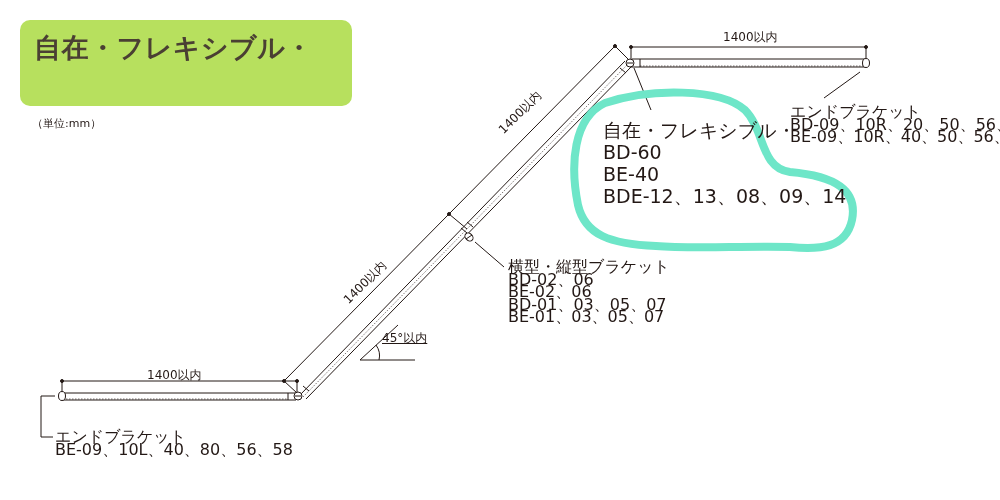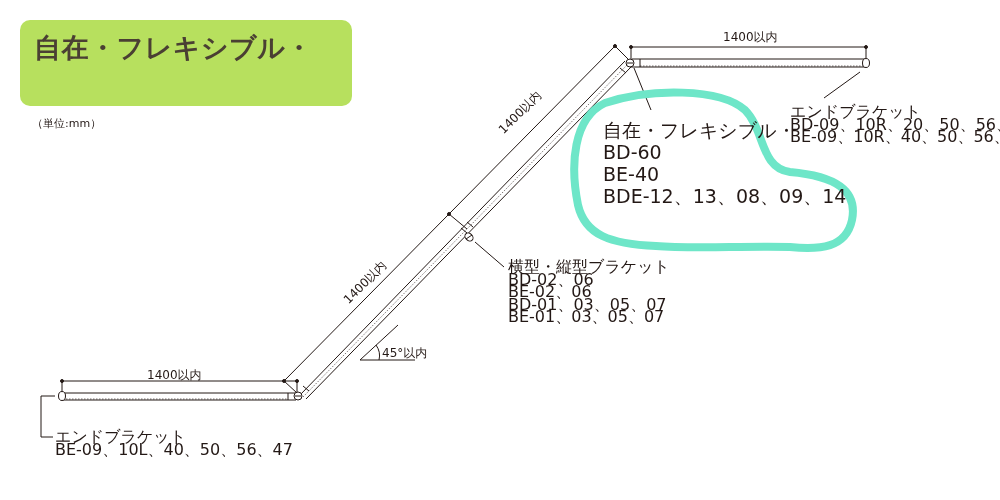--- a/index.html
+++ b/index.html
@@ -116,21 +116,21 @@
     </g>
   </g>
 
   <path d="M 605 103 C 650 88, 720 88, 745 110 C 765 130, 760 168, 790 172 C 835 176, 858 190, 852 220 C 846 248, 820 250, 790 247 C 740 246, 690 249, 656 246 C 610 244, 585 235, 578 205 C 570 165, 573 118, 605 103 Z" fill="none" stroke="#6ee6c8" stroke-width="8" stroke-linejoin="round"></path>
 </svg>
 
 <div class="dim" style="left:723px; top:29px;">1400以内</div>
 <div class="dim" style="left:495px; top:126px; transform:rotate(-45deg); transform-origin:left top;">1400以内</div>
 <div class="dim" style="left:340px; top:296px; transform:rotate(-45deg); transform-origin:left top;">1400以内</div>
 <div class="dim" style="left:147px; top:367px;">1400以内</div>
-<div class="dim" style="left:382px; top:345px;">45°以内</div>
+<div class="dim" style="left:382px; top:330px;text-decoration:underline;">45°以内</div>
 
 <div class="callout">
   <div>自在・フレキシブル・</div>
   <div>BD-60</div>
   <div>BE-40</div>
   <div>BDE-12、13、08、09、14</div>
 </div>
 
 <div class="lbl" style="left:790px; top:106px;">
   <div>エンドブラケット</div>
@@ -141,14 +141,14 @@
 <div class="lbl" style="left:508px; top:261px;">
   <div>横型・縦型ブラケット</div>
   <div>BD-02、06</div>
   <div>BE-02、06</div>
   <div>BD-01、03、05、07</div>
   <div>BE-01、03、05、07</div>
 </div>
 
 <div class="lbl" style="left:55px; top:431px;">
   <div>エンドブラケット</div>
-  <div>BE-09、10L、40、50、56、47</div>
+  <div>BE-09、10L、40、80、56、58</div>
 </div>
 
 </body></html>

